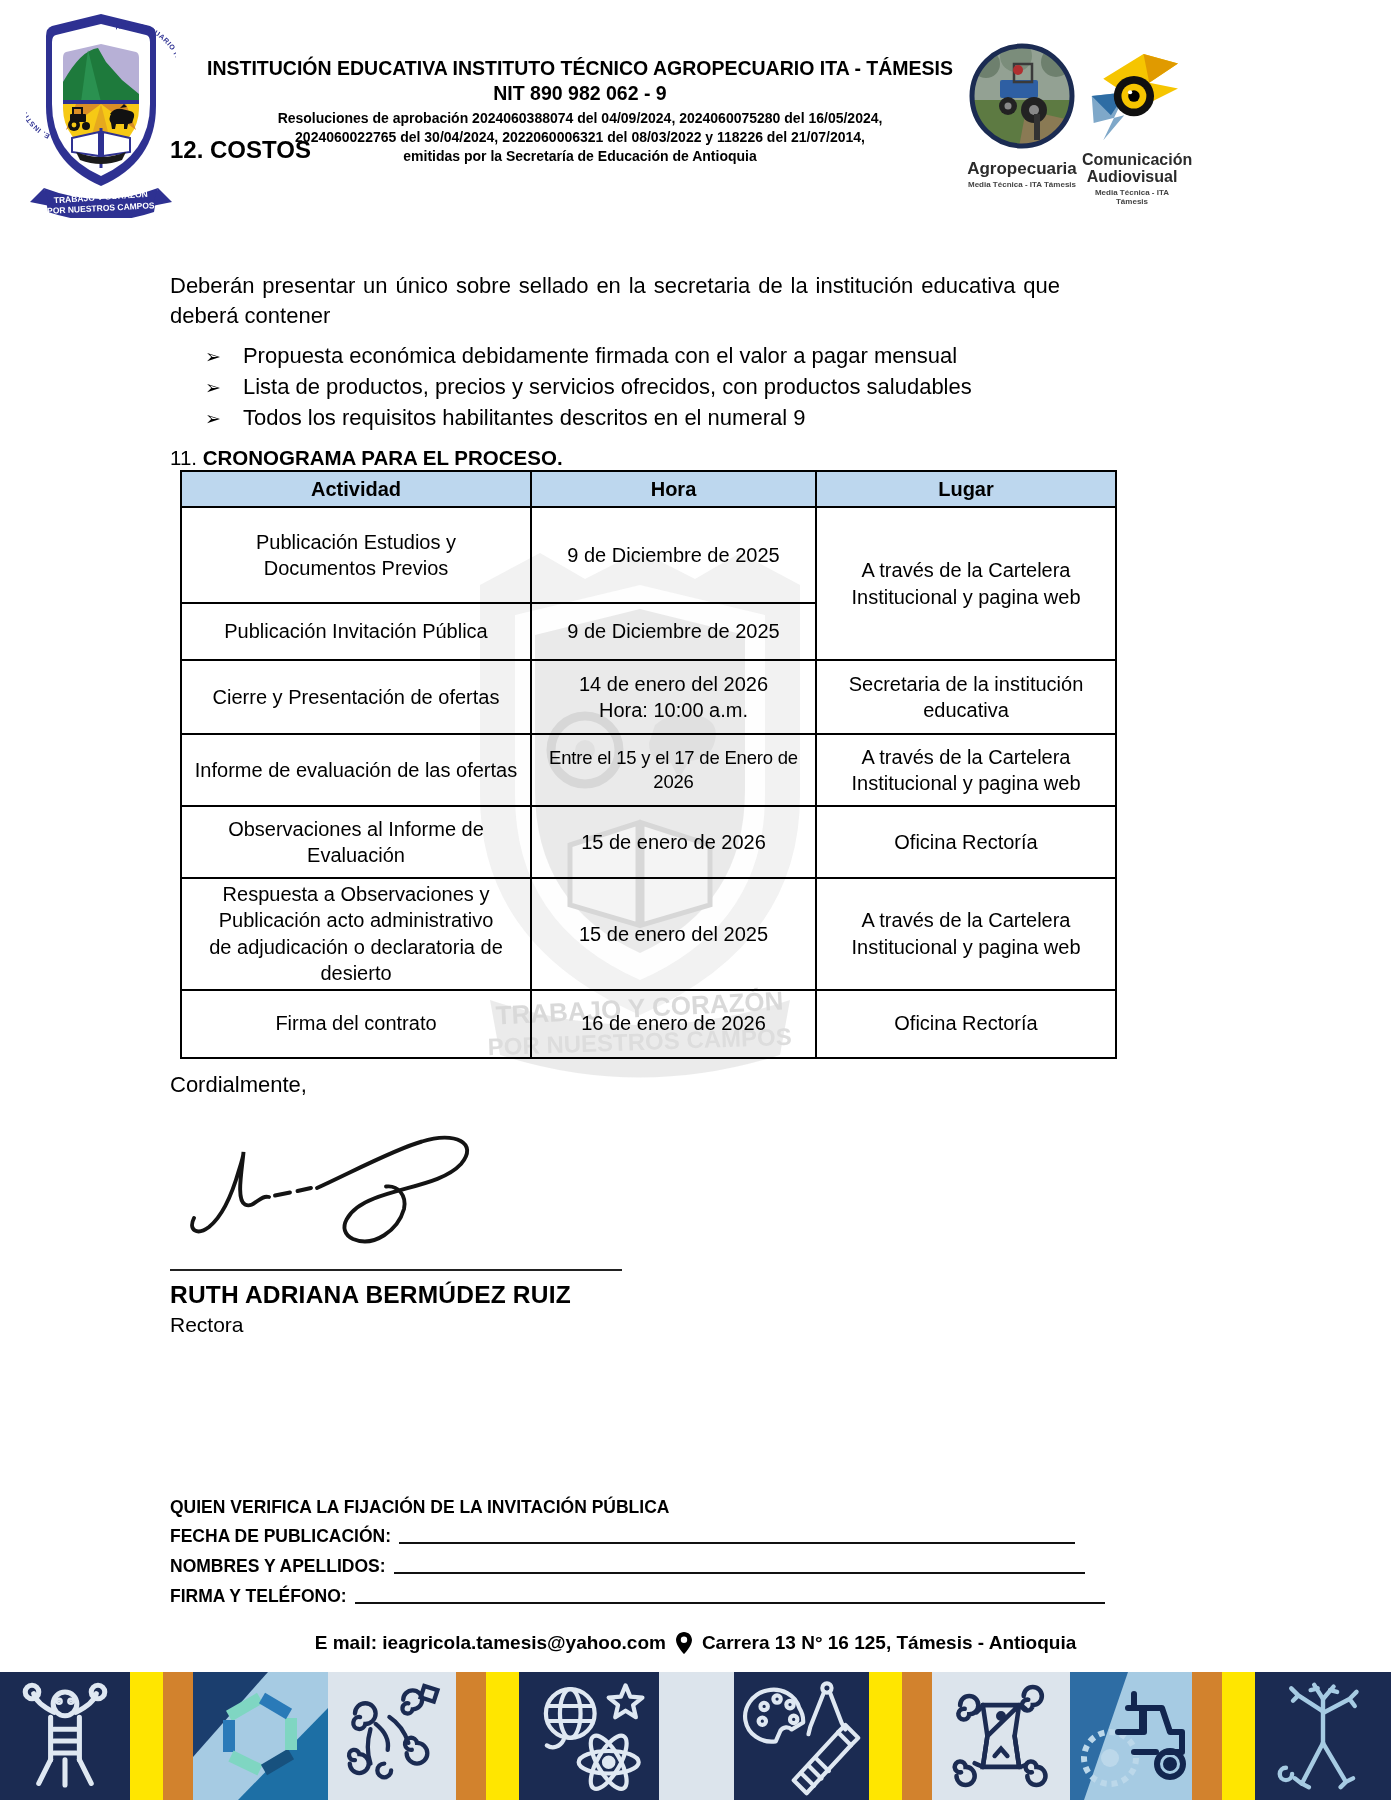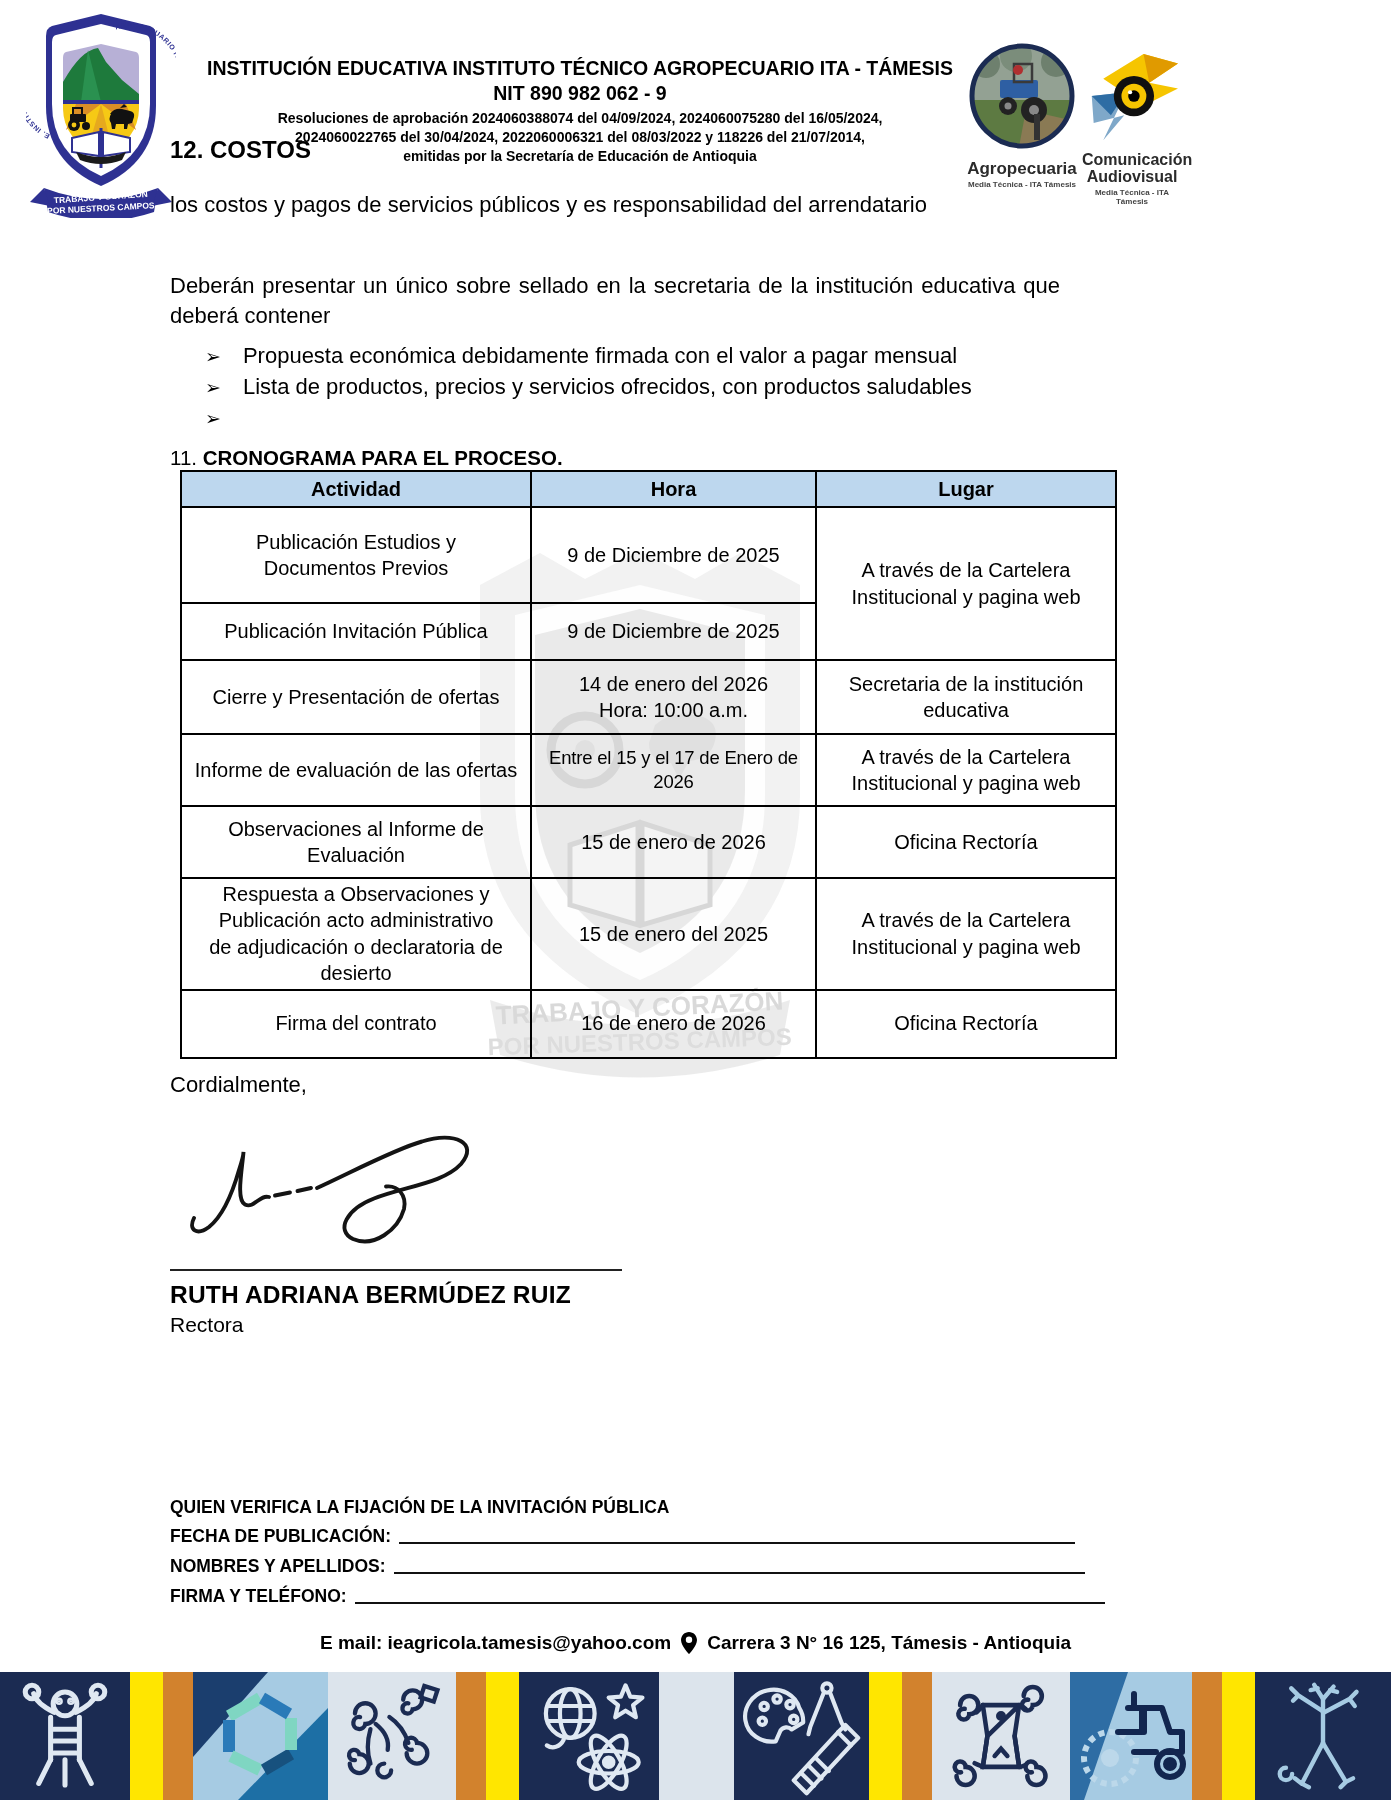--- a/index.html
+++ b/index.html
@@ -195,34 +195,34 @@
       <circle cx="52" cy="46" r="13" fill="#F6C500"></circle>
       <circle cx="52" cy="46" r="6" fill="#000"></circle>
       <circle cx="48" cy="42" r="2.2" fill="#fff"></circle>
     </svg>
     <div class="logo-label pre" style="font-size:16px;">Comunicación
 Audiovisual</div>
     <div class="logo-sub">Media Técnica - ITA Támesis</div>
   </div>
 
   <div class="abs z1 h-costos">12. COSTOS</div>
-  <div class="abs z1 p-costos">los costos y pagos de servicios públicos y es responsabilidad del arrendatario</div>
   <div class="abs z1 p-forma">Deberán presentar un único sobre sellado en la secretaria de la institución educativa que deberá contener</div>
 
   <div class="abs z1 bullets">
     <div class="bullet-row">
       <span class="bullet-mark">➢</span>
       <span>Propuesta económica debidamente firmada con el valor a pagar mensual</span>
     </div>
     <div class="bullet-row">
       <span class="bullet-mark">➢</span>
       <span>Lista de productos, precios y servicios ofrecidos, con productos saludables</span>
     </div>
     <div class="bullet-row">
       <span class="bullet-mark">➢</span>
+      <span>Todos los requisitos habilitantes descritos en el numeral 9</span>
     </div>
   </div>
 
   <div class="abs z1 h-cron">
     <span>11. </span><b>CRONOGRAMA PARA EL PROCESO.</b>
   </div>
 
   <div class="abs z1 tbl-wrap">
     <table class="cron-table">
       <colgroup>
@@ -315,21 +315,21 @@
   <div class="abs z1 ver-row vr3">
     <span>FIRMA Y TELÉFONO:</span>
     <span class="fill-line"></span>
   </div>
 
   <div class="abs z1 foot-line">
     <span>E mail: ieagricola.tamesis@yahoo.com</span>
     <svg width="16" height="22" viewBox="0 0 16 22">
       <path d="M8 0 C3.6 0 0 3.6 0 8 C0 14 8 22 8 22 C8 22 16 14 16 8 C16 3.6 12.4 0 8 0 Z M8 11 A3.2 3.2 0 1 1 8 4.6 A3.2 3.2 0 0 1 8 11 Z" fill="#000"></path>
     </svg>
-    <span>Carrera 3 N° 16 125, Támesis - Antioquia</span>
+    <span>Carrera 13 N° 16 125, Támesis - Antioquia</span>
   </div>
 
   <div class="abs band">
 
     <div class="bp bg-navy" style="width:130px">
       <svg width="110" height="120" viewBox="0 0 130 128">
         <g fill="none" stroke="#DFE8F2" stroke-width="6" stroke-linecap="round">
           <circle cx="65" cy="26" r="14"></circle>
           <circle cx="58" cy="23" r="1.5" fill="#DFE8F2"></circle>
             <circle cx="72" cy="23" r="1.5" fill="#DFE8F2"></circle>

